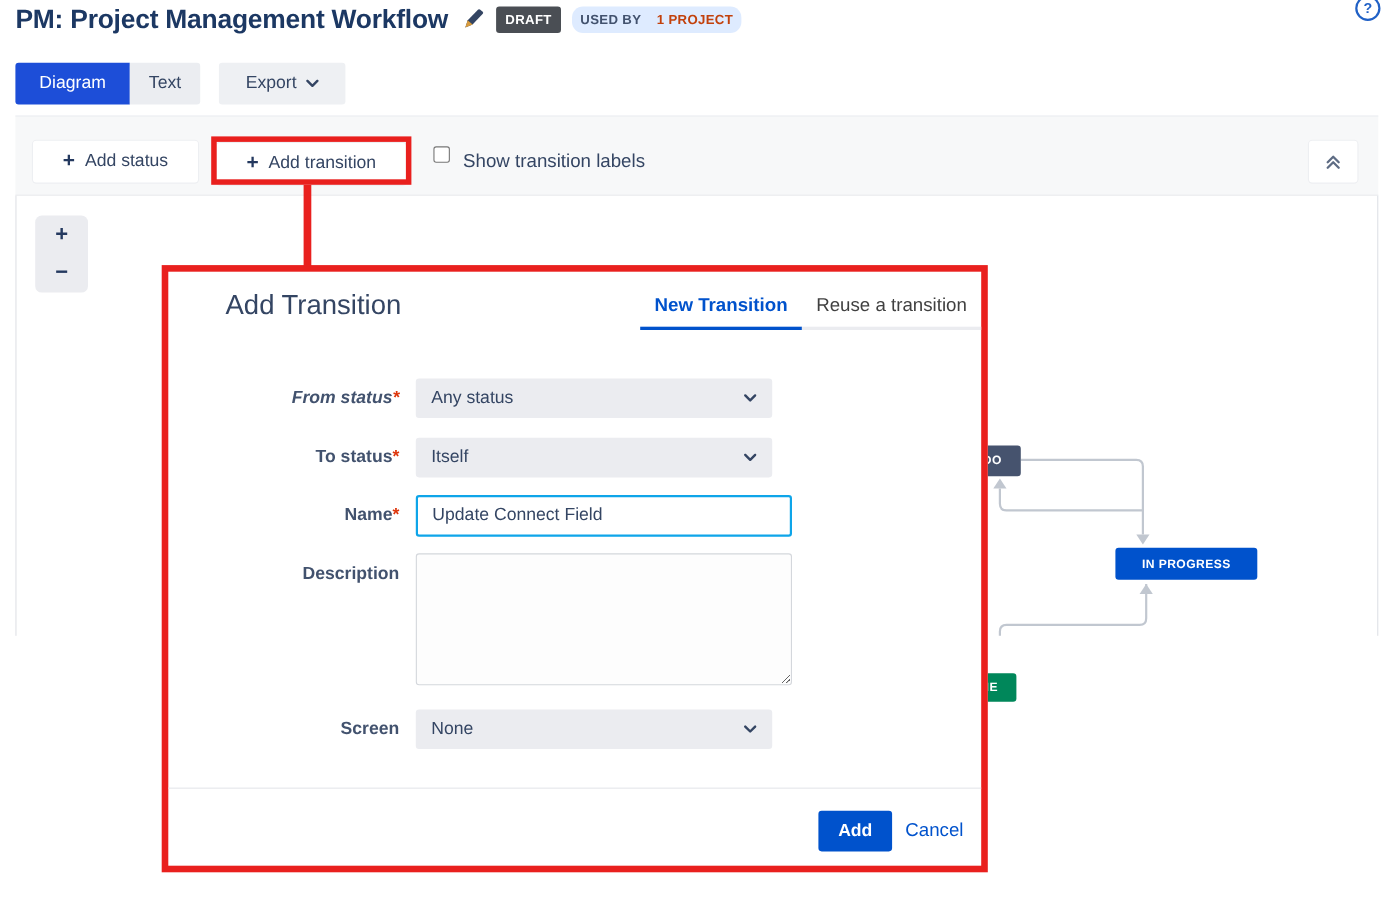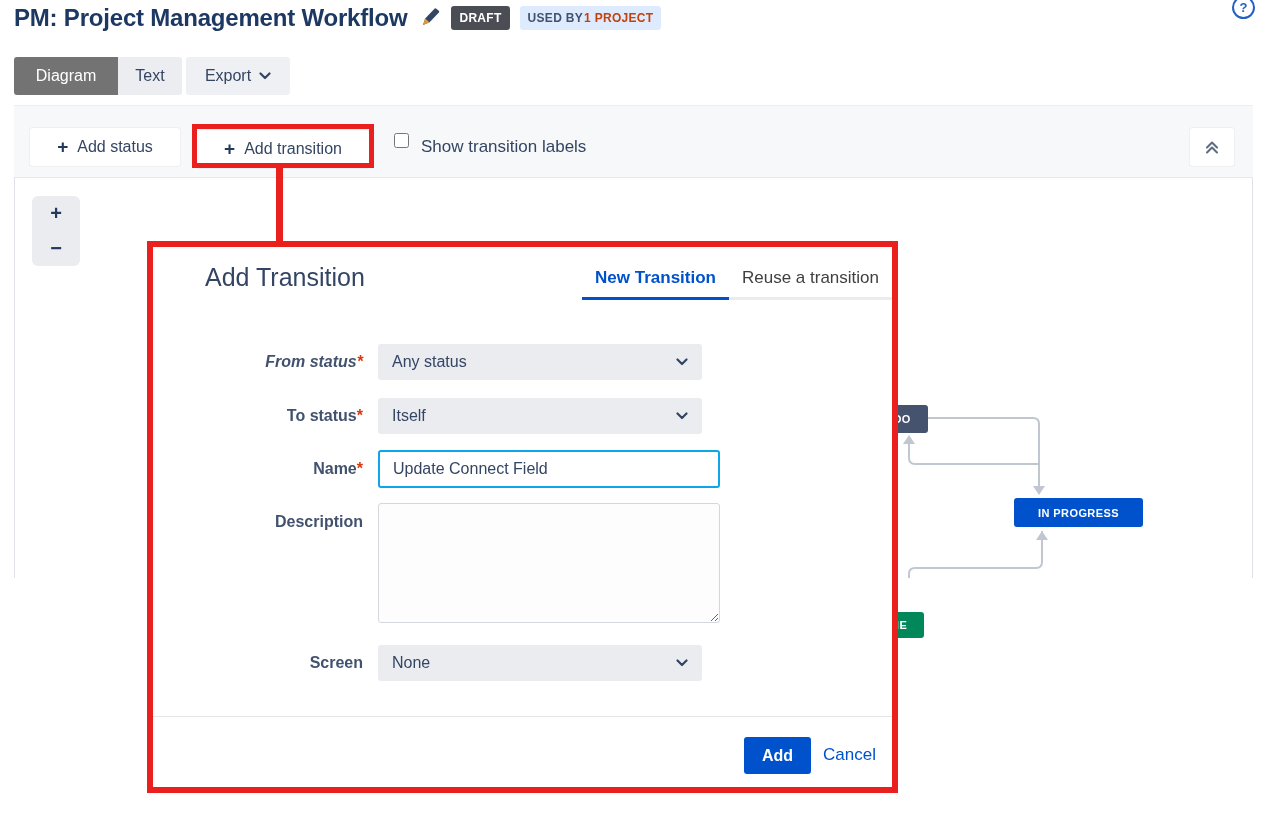--- a/index.html
+++ b/index.html
@@ -7,32 +7,32 @@
   body { font-family:"Liberation Sans", sans-serif; color:#344563; }
   #app { position:relative; width:1272px; height:825px; background:#fff; overflow:hidden; }
 
   
   .page-header { position:absolute; left:14px; top:4px; display:flex; align-items:center; gap:10px; }
   .page-title { font-size:24px; font-weight:700; color:#1c3863; letter-spacing:-0.2px; }
   .pencil { width:22px; height:22px; margin-left:2px; }
   .lozenge { display:inline-flex; align-items:center; height:22px; padding:12px 8px; border-radius:3px;
              font-size:12px; font-weight:700; letter-spacing:0.3px; }
   .lozenge.draft { background:#4a4e54; color:#fff; }
-  .lozenge.usedby { background:#deebff; color:#42526e; gap:1px; }
+  .lozenge.usedby { background:#deebff; color:#42526e; gap:14px;border-radius:10px; }
   .lozenge.usedby .val { color:#c2410c; }
   .help-btn { position:absolute; right:17px; top:-4px; width:23px; height:23px; border:2px solid #2161c6;
               border-radius:50%; color:#2161c6; font-weight:700; font-size:13px;
               display:flex; align-items:center; justify-content:center; background:#fff; }
 
   
   .view-tabs { position:absolute; left:14px; top:57px; display:flex; }
   .vt { height:38px; display:flex; align-items:center; justify-content:center; font-size:16px; cursor:default; }
-  .vt-diagram { width:104px; background:#737373; color:#fff; border-radius:3px 0 0 3px; }
+  .vt-diagram { width:104px; background:#1d4ed8; color:#fff; border-radius:3px 0 0 3px; }
   .vt-text { width:64px; background:#ebedf1; color:#344563; border-radius:0 3px 3px 0; }
-  .vt-export { width:104px; background:#eef0f3; color:#344563; border-radius:3px; margin-left:4px; gap:8px; }
+  .vt-export { width:115px; background:#eef0f3; color:#344563; border-radius:3px; margin-left:17px; gap:8px; }
   .chev { width:12px; height:8px; }
 
   
   .toolbar { position:absolute; left:14px; top:105px; width:1239px; height:73px; background:#f7f8f9;
              border-top:1px solid #eceef1; border-bottom:1px solid #e6e8ec; }
   .tb-btn { position:absolute; height:38px; background:#fff; border-radius:3px; display:flex; align-items:center;
             justify-content:center; gap:9px; font-size:16px; color:#344563; box-shadow:0 0 0 1px rgba(9,30,66,0.04); }
   .plus { font-size:19px; font-weight:600; color:#24395f; line-height:1; margin-top:-2px; }
   .btn-add-status { left:16px; top:22px; width:150px; }
   .btn-add-transition { left:183px; top:24px; width:172px; }

